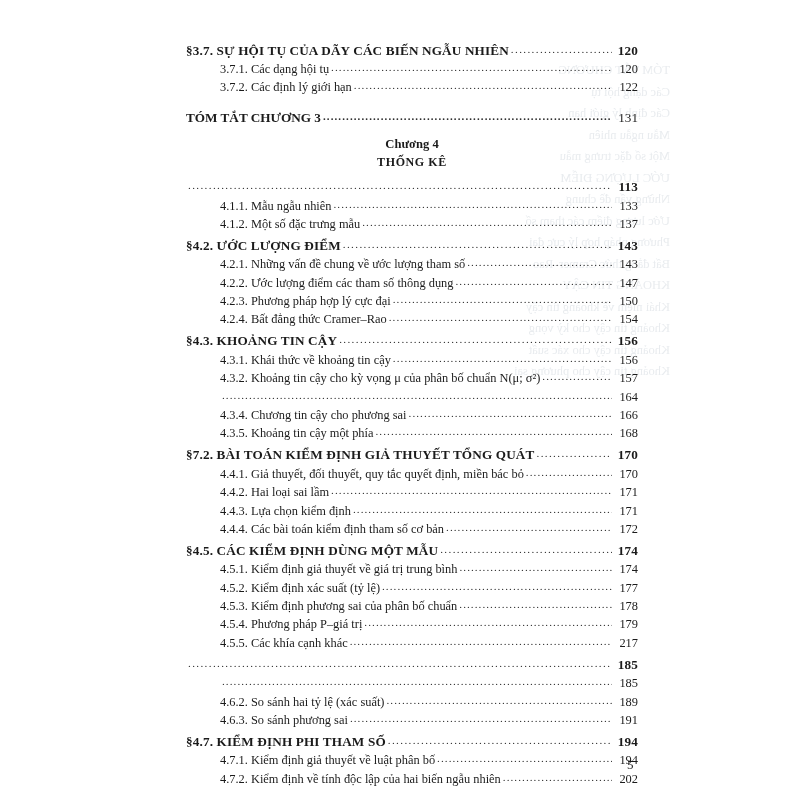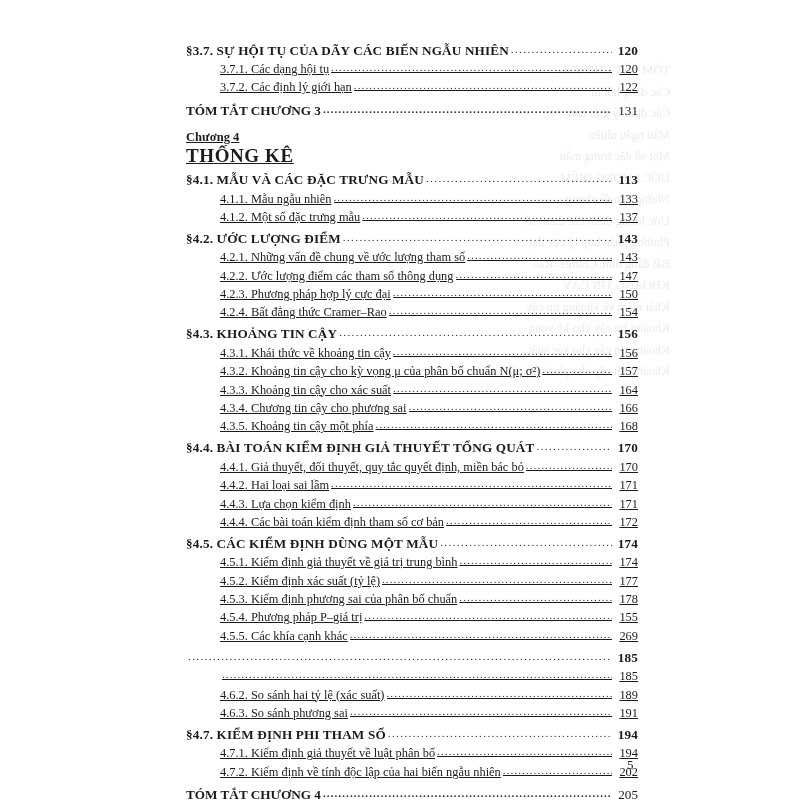--- a/index.html
+++ b/index.html
@@ -74,42 +74,40 @@
     letter-spacing: 0.15px;
     margin-top: 3.5px;
   }
   .lvl1 .dots { letter-spacing: 1.4px; font-weight: normal; font-size: 11px;}
   .lvl1 .page-no { font-weight: bold; }
 
   
   .lvl2 {
     font-size: 12.4px;
     padding-left: 34px;
-    text-decoration: underline;
   }
   .summary {
     font-weight: bold;
     font-size: 13.2px;
-    margin-top: 5px;
+    margin-top: 12px;
   }
   .summary .page-no { font-weight: normal; }
 
   .chapter-block {
-    text-align: left;
+    text-align: center;
     margin: 9px 0 7px 0;
     line-height: 17.5px;
-    text-decoration: underline;
   }
   .chapter-block .ch-num {
     font-weight: bold;
     font-size: 12.6px;
   }
   .chapter-block .ch-title {
     font-weight: bold;
-    font-size: 19px;
+    font-size: 12px;
     letter-spacing: 0.6px;
   }
   .folio {
     position: absolute;
     left: 627px;
     top: 757px;
     font-size: 13px;
   }
 </style>
 </head>
@@ -151,21 +149,20 @@
       <div class="row summary">
         <span class="label">TÓM TẮT CHƯƠNG 3</span>
         <span class="dots">............................................................................................................................................................................................................................</span>
         <span class="page-no">131</span>
       </div>
       <div class="chapter-block">
         <div class="ch-num">Chương 4</div>
         <div class="ch-title">THỐNG KÊ</div>
       </div>
       <div class="row lvl1">
-        <span class="label">§4.1. MẪU VÀ CÁC ĐẶC TRƯNG MẪU</span>
         <span class="dots">............................................................................................................................................................................................................................</span>
         <span class="page-no">113</span>
       </div>
       <div class="row lvl2">
         <span class="label">4.1.1. Mẫu ngẫu nhiên</span>
         <span class="dots">............................................................................................................................................................................................................................</span>
         <span class="page-no">133</span>
       </div>
       <div class="row lvl2">
         <span class="label">4.1.2. Một số đặc trưng mẫu</span>
@@ -206,36 +203,35 @@
         <span class="label">4.3.1. Khái thức về khoảng tin cậy</span>
         <span class="dots">............................................................................................................................................................................................................................</span>
         <span class="page-no">156</span>
       </div>
       <div class="row lvl2">
         <span class="label">4.3.2. Khoảng tin cậy cho kỳ vọng μ của phân bố chuẩn N(μ; σ²)</span>
         <span class="dots">............................................................................................................................................................................................................................</span>
         <span class="page-no">157</span>
       </div>
       <div class="row lvl2">
-        <span class="label">4.3.3. Khoảng tin cậy cho xác suất</span>
         <span class="dots">............................................................................................................................................................................................................................</span>
         <span class="page-no">164</span>
       </div>
       <div class="row lvl2">
         <span class="label">4.3.4. Chương tin cậy cho phương sai</span>
         <span class="dots">............................................................................................................................................................................................................................</span>
         <span class="page-no">166</span>
       </div>
       <div class="row lvl2">
         <span class="label">4.3.5. Khoảng tin cậy một phía</span>
         <span class="dots">............................................................................................................................................................................................................................</span>
         <span class="page-no">168</span>
       </div>
       <div class="row lvl1">
-        <span class="label">§4.4. BÀI TOÁN KIỂM ĐỊNH GIẢ THUYẾT TỔNG QUÁT</span>
+        <span class="label">§7.2. BÀI TOÁN KIỂM ĐỊNH GIẢ THUYẾT TỔNG QUÁT</span>
         <span class="dots">............................................................................................................................................................................................................................</span>
         <span class="page-no">170</span>
       </div>
       <div class="row lvl2">
         <span class="label">4.4.1. Giả thuyết, đối thuyết, quy tắc quyết định, miền bác bỏ</span>
         <span class="dots">............................................................................................................................................................................................................................</span>
         <span class="page-no">170</span>
       </div>
       <div class="row lvl2">
         <span class="label">4.4.2. Hai loại sai lầm</span>
@@ -268,26 +264,26 @@
         <span class="page-no">177</span>
       </div>
       <div class="row lvl2">
         <span class="label">4.5.3. Kiểm định phương sai của phân bố chuẩn</span>
         <span class="dots">............................................................................................................................................................................................................................</span>
         <span class="page-no">178</span>
       </div>
       <div class="row lvl2">
         <span class="label">4.5.4. Phương pháp P–giá trị</span>
         <span class="dots">............................................................................................................................................................................................................................</span>
-        <span class="page-no">155</span>
+        <span class="page-no">179</span>
       </div>
       <div class="row lvl2">
         <span class="label">4.5.5. Các khía cạnh khác</span>
         <span class="dots">............................................................................................................................................................................................................................</span>
-        <span class="page-no">269</span>
+        <span class="page-no">217</span>
       </div>
       <div class="row lvl1">
         <span class="dots">............................................................................................................................................................................................................................</span>
         <span class="page-no">185</span>
       </div>
       <div class="row lvl2">
         <span class="dots">............................................................................................................................................................................................................................</span>
         <span class="page-no">185</span>
       </div>
       <div class="row lvl2">

